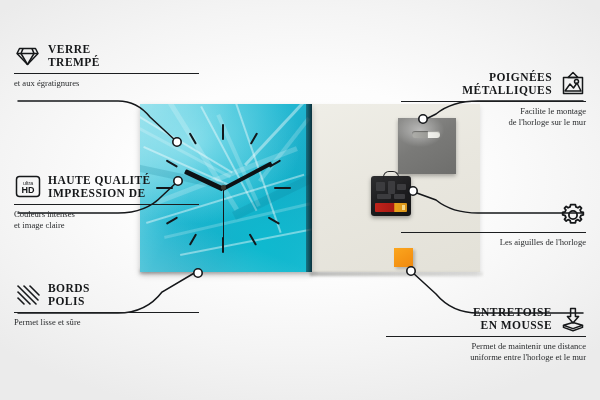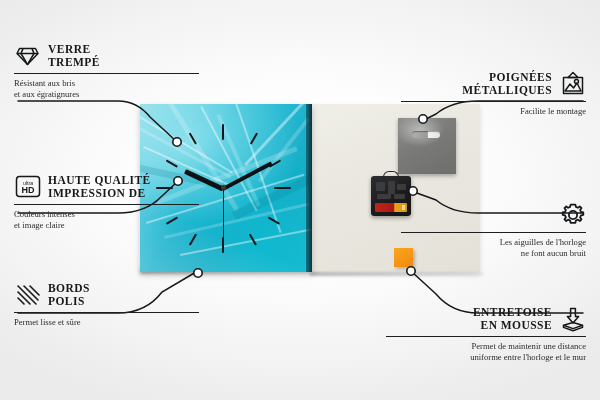--- a/index.html
+++ b/index.html
@@ -222,21 +222,20 @@
             <path d="M17,3.6 L19,8.5 L12.5,19.5"></path>
           </g>
         </svg>
       </span>
       <div>
         <div class="co-title">VERRE</div>
         <div class="co-title">TREMPÉ</div>
       </div>
     </div>
     <div class="co-rule"></div>
-    <div class="co-sub">Résistant aux bris</div>
     <div class="co-sub">et aux égratignures</div>
   </div>
 
   <div class="callout left" style="top:173px;">
     <div class="co-head">
       <span class="co-icon">
         <svg width="26" height="23" viewBox="0 0 26 23">
           <rect x="1.5" y="1.5" width="23" height="20" rx="3" fill="none" stroke="#16181a" stroke-width="1.5"></rect>
           <text x="13" y="9.6" text-anchor="middle" font-family="Liberation Sans, sans-serif" font-size="5.2" fill="#16181a">ultra</text>
           <text x="13" y="18.4" text-anchor="middle" font-family="Liberation Sans, sans-serif" font-size="9" font-weight="bold" fill="#16181a">HD</text>
@@ -286,36 +285,36 @@
           </g>
         </svg>
       </span>
       <div>
         <div class="co-title">POIGNÉES</div>
         <div class="co-title">MÉTALLIQUES</div>
       </div>
     </div>
     <div class="co-rule"></div>
     <div class="co-sub">Facilite le montage</div>
+    <div class="co-sub">de l'horloge sur le mur</div>
   </div>
 
   <div class="callout right" style="top:173px;">
     <div class="co-head">
       <span class="co-icon">
         <svg width="26" height="26" viewBox="0 0 26 26">
           <g fill="none" stroke="#16181a" stroke-width="1.8" stroke-linejoin="round">
             <path d="M13,2.6 l2.4,0 0.5,2.3 2,0.9 1.9,-1.4 1.7,1.7 -1.4,1.9 0.9,2 2.3,0.5 0,2.4 -2.3,0.5 -0.9,2 1.4,1.9 -1.7,1.7 -1.9,-1.4 -2,0.9 -0.5,2.3 -2.4,0 -2.4,0 -0.5,-2.3 -2,-0.9 -1.9,1.4 -1.7,-1.7 1.4,-1.9 -0.9,-2 -2.3,-0.5 0,-2.4 2.3,-0.5 0.9,-2 -1.4,-1.9 1.7,-1.7 1.9,1.4 2,-0.9 0.5,-2.3 z"></path>
             <circle cx="13" cy="13" r="4.1"></circle>
           </g>
         </svg>
       </span>
     </div>
     <div class="co-rule"></div>
     <div class="co-sub">Les aiguilles de l'horloge</div>
-    <div class="co-sub">ne font aucun bruit</div>
   </div>
 
   <div class="callout right" style="top:277px; width:200px;">
     <div class="co-head">
       <span class="co-icon">
         <svg width="26" height="26" viewBox="0 0 26 26">
           <g fill="none" stroke="#16181a" stroke-width="1.5" stroke-linejoin="round">
             <path d="M10.6,2.5 h4.8 v8 h3.2 L13,17 L7.4,10.5 h3.2 Z"></path>
             <path d="M13,16.5 L22.5,19.3 L13,22.6 L3.5,19.3 Z"></path>
             <path d="M3.5,19.3 v2.1 L13,24.7 L22.5,21.4 v-2.1"></path>

